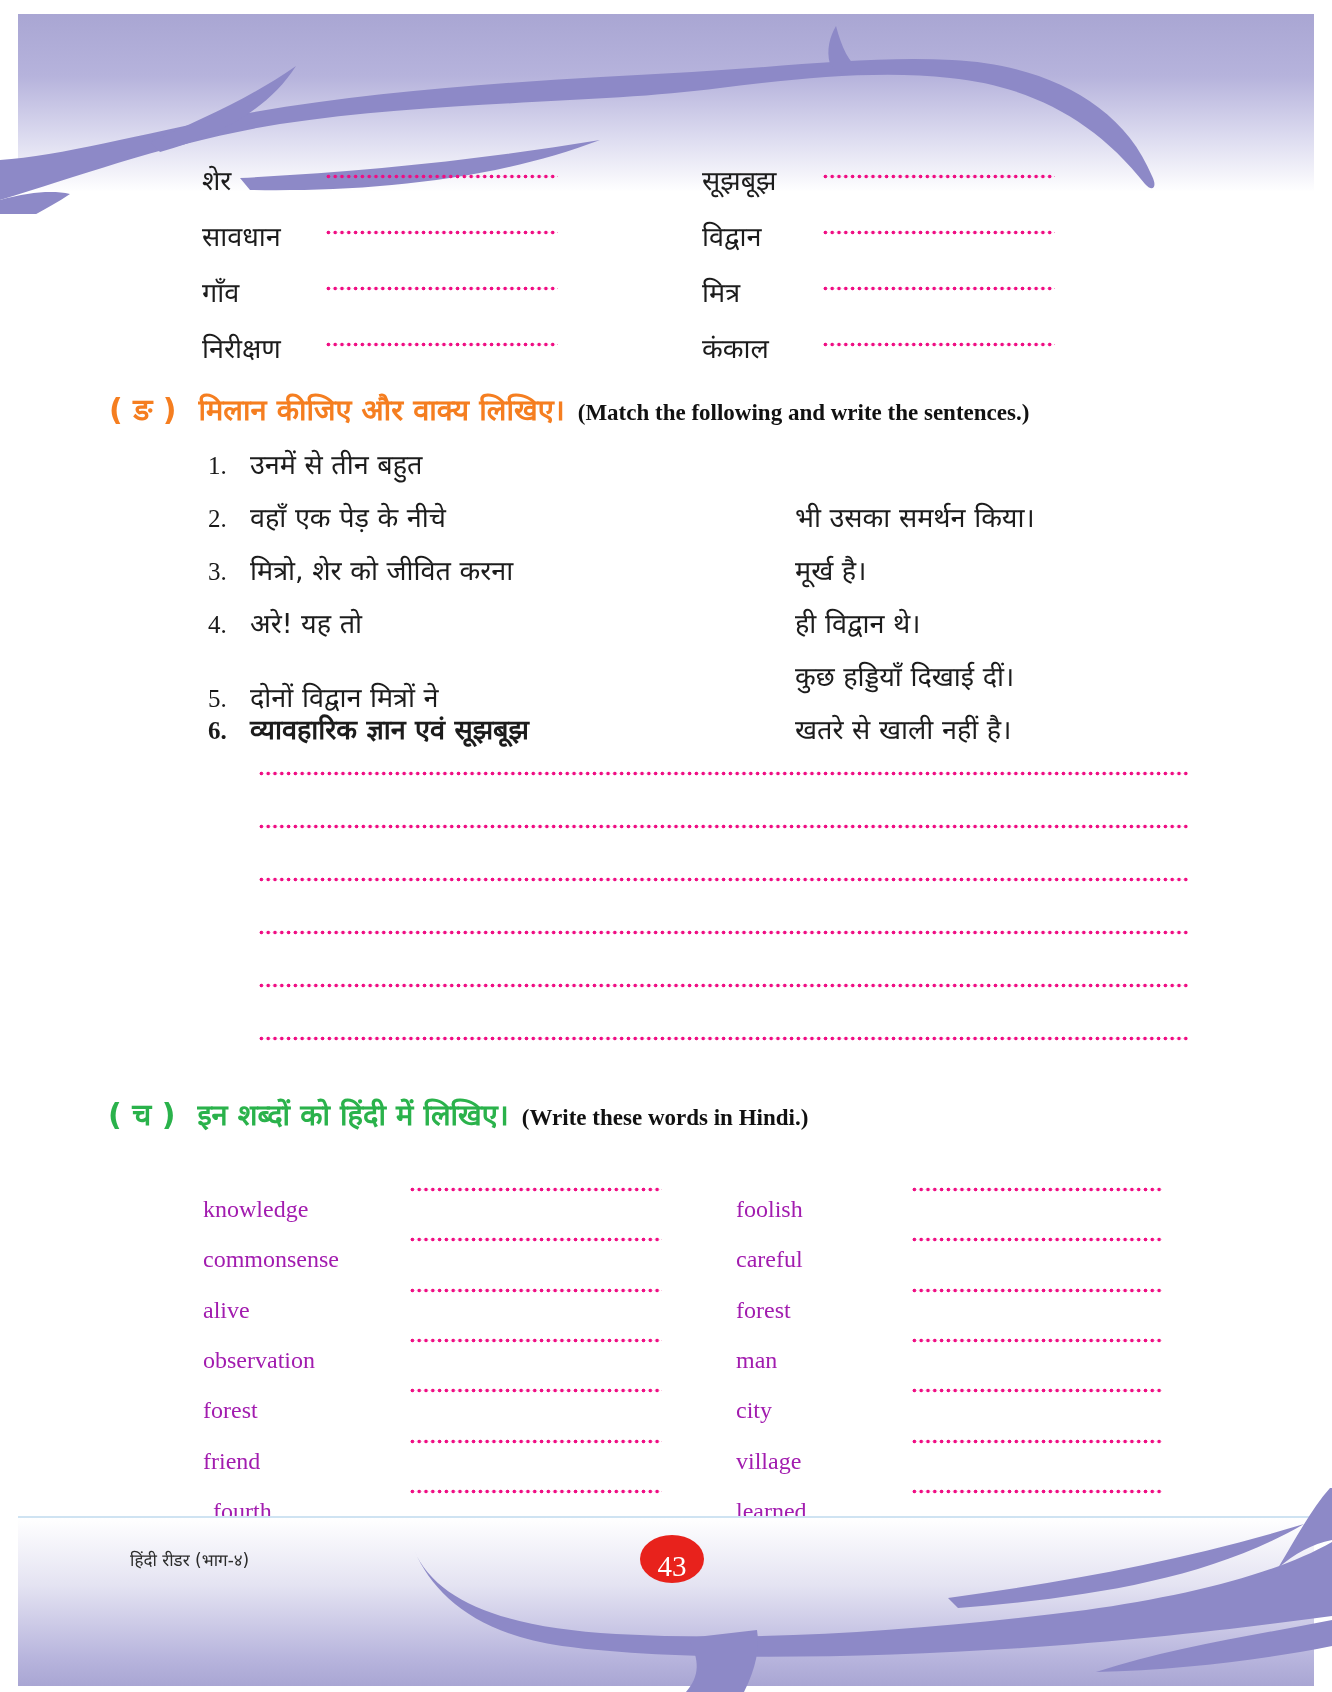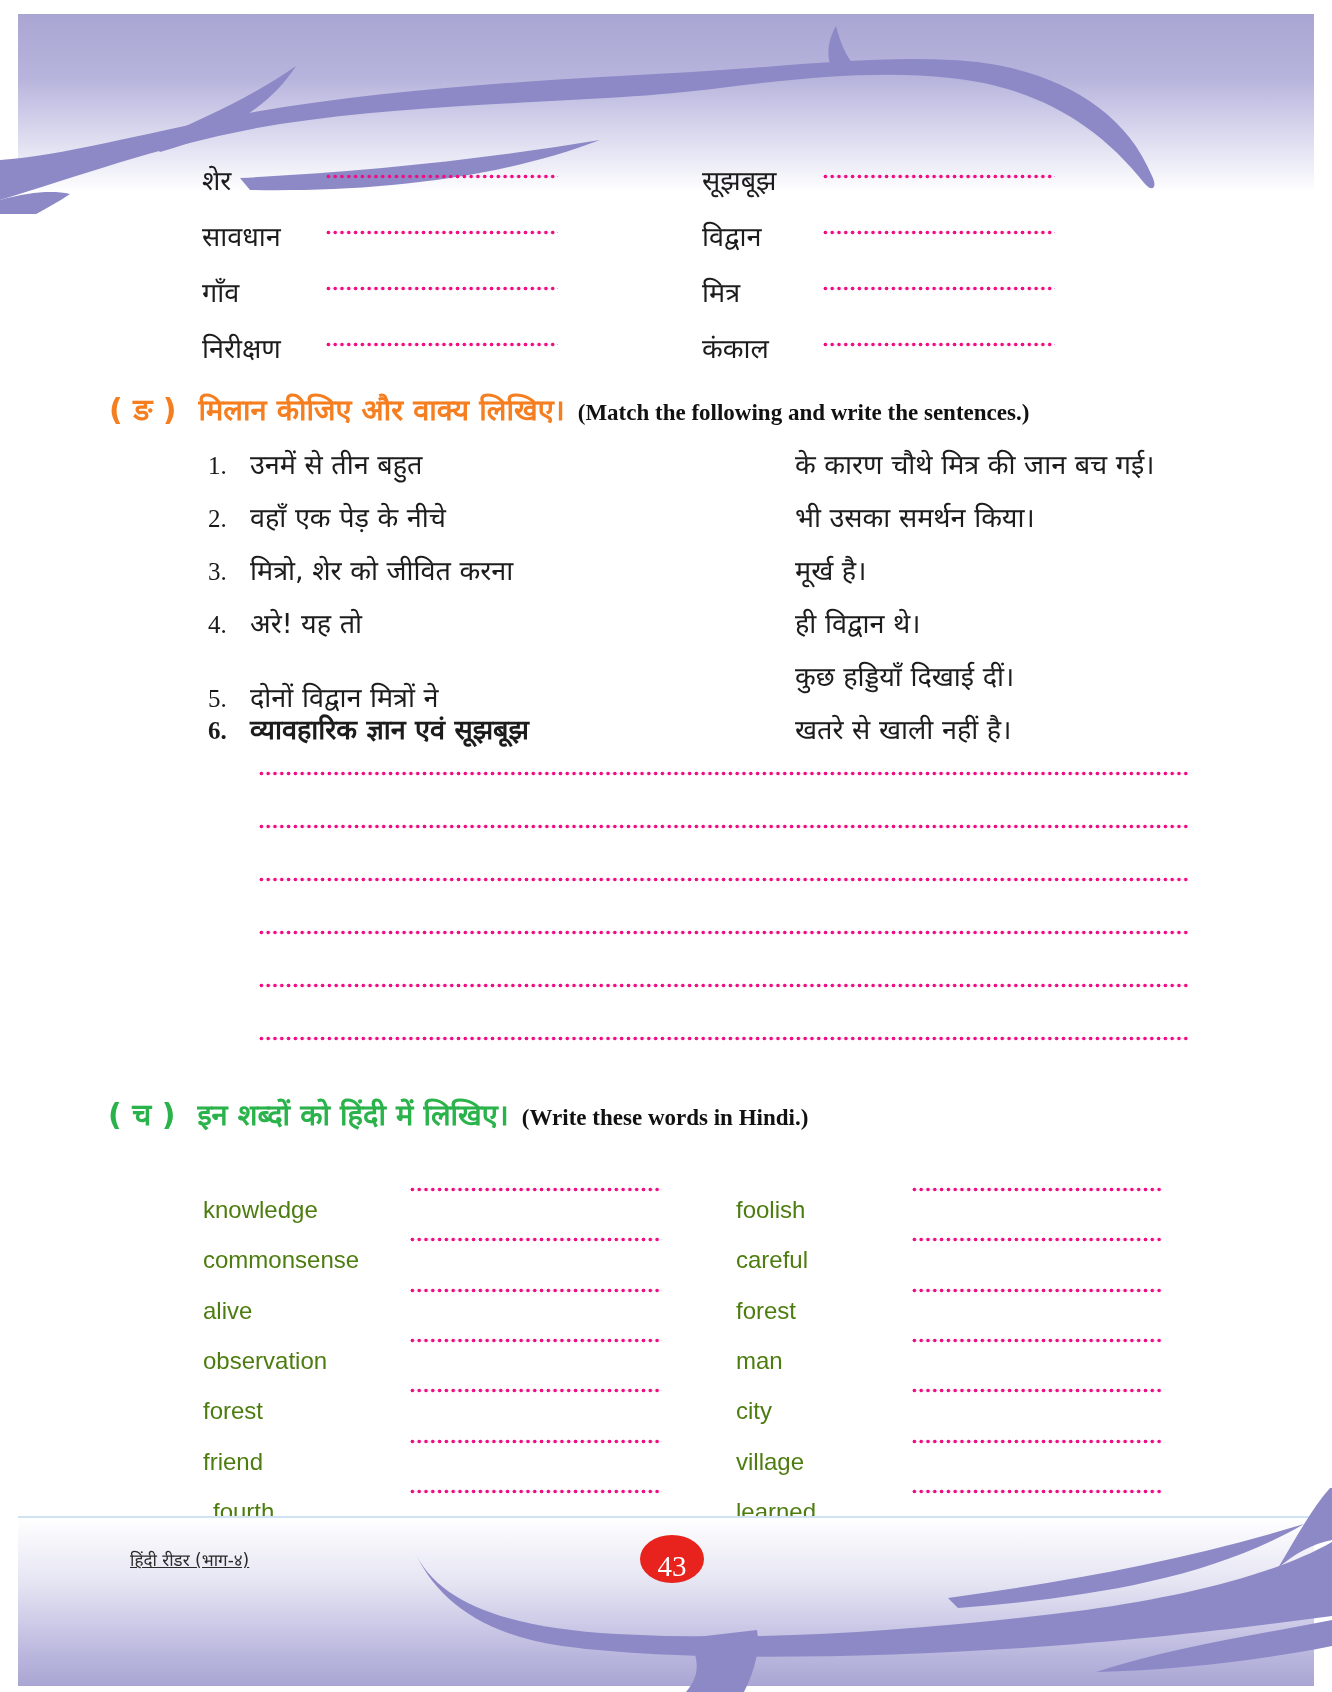--- a/index.html
+++ b/index.html
@@ -7,37 +7,37 @@
         font-family:"DejaVu Sans",sans-serif;color:#1a1a1a;}
   
   .banner-top{position:absolute;left:18px;top:14px;width:1296px;height:178px;
       background:linear-gradient(180deg,#a9a6d3 0%,#b6b3dc 35%,#dddcf0 70%,#ffffff 100%);}
   .banner-bottom{position:absolute;left:18px;top:1516px;width:1296px;height:168px;
       border-top:2px solid #cfe3f2;
       background:linear-gradient(180deg,#ffffff 0%,#e4e3f2 40%,#b6b3dc 85%,#a9a6d3 100%);}
   .swoosh{position:absolute;pointer-events:none;}
   
   .hindi{font-family:"DejaVu Sans",sans-serif;font-size:27px;color:#1c1c1c;white-space:nowrap;}
-  .eng-word{font-family:Liberation Sans, sans-serif;font-size:24px;color:#4d7c0f;white-space:nowrap;}
+  .eng-word{font-family:Liberation Serif, serif;font-size:24px;color:#a21caf;white-space:nowrap;}
   .abs{position:absolute;}
   .dots{position:absolute;height:7px;
       background-image:radial-gradient(circle,#ef0e83 1.7px,rgba(239,14,131,0) 2.1px);
       background-size:6.8px 7px;background-repeat:repeat-x;background-position:left center;}
   .sec{position:absolute;display:flex;align-items:baseline;white-space:nowrap;}
   .sec .lbl{font-weight:bold;font-size:30px;font-family:"DejaVu Sans",sans-serif;}
   .sec .ht{font-weight:bold;font-size:29px;font-family:"DejaVu Sans",sans-serif;margin-left:22px;}
   .sec .et{font-weight:bold;font-size:23px;font-family:"Liberation Serif",serif;color:#111;margin-left:13px;}
   .orange{color:#f57e20;}
   .green{color:#2ab24b;}
   .mrow{position:absolute;left:208px;white-space:nowrap;}
   .mnum{display:inline-block;width:42px;font-family:"Liberation Serif",serif;font-size:25px;color:#1a1a1a;}
   .badge{position:absolute;left:640px;top:1535px;width:64px;height:48px;border-radius:50%;
       background:#e8221c;display:flex;align-items:flex-end;justify-content:center;}
   .badge span{font-family:"Liberation Serif",serif;font-size:29px;color:#ffffff;}
-  .footer-txt{position:absolute;left:130px;top:1548px;font-size:17px;color:#2b2b2b;white-space:nowrap;text-decoration:underline;}
+  .footer-txt{position:absolute;left:130px;top:1548px;font-size:17px;color:#2b2b2b;white-space:nowrap;}
 </style>
 </head>
 <body>
 
 <div id="page">
 
   <div class="banner-top"></div>
   <svg class="swoosh" style="left:0;top:14px;" width="1170" height="200" viewBox="0 0 1170 200">
     <g fill="#8d89c7">
       <path d="M0 186 C80 162 170 128 280 110 C440 86 600 90 720 74 C800 64 880 56 950 64 C1030 72 1095 106 1145 170 C1152 178 1158 174 1152 162 C1122 88 1042 50 952 46 C872 42 792 52 692 58 C542 66 382 74 232 102 C142 120 60 142 0 146 Z"></path>
@@ -66,21 +66,20 @@
   <span class="abs hindi" style="left:702px;top:329px;">कंकाल</span>
   <span class="dots" style="left:822px;top:341px;width:233px;"></span>
 
   <div class="sec" style="left:109px;top:388px;">
     <span class="lbl orange">( ङ )</span>
     <span class="ht orange">मिलान कीजिए और वाक्य लिखिए।</span>
     <span class="et">(Match the following and write the sentences.)</span>
   </div>
 
   <div class="mrow hindi" style="top:445px;"><span class="mnum">1.</span><span>उनमें से तीन बहुत</span></div>
-  <span class="abs hindi" style="left:795px;top:445px;">के कारण चौथे मित्र की जान बच गई।</span>
   <div class="mrow hindi" style="top:498px;"><span class="mnum">2.</span><span>वहाँ एक पेड़ के नीचे</span></div>
   <span class="abs hindi" style="left:795px;top:498px;">भी उसका समर्थन किया।</span>
   <div class="mrow hindi" style="top:551px;"><span class="mnum">3.</span><span>मित्रो, शेर को जीवित करना</span></div>
   <span class="abs hindi" style="left:795px;top:551px;">मूर्ख है।</span>
   <div class="mrow hindi" style="top:604px;"><span class="mnum">4.</span><span>अरे! यह तो</span></div>
   <span class="abs hindi" style="left:795px;top:604px;">ही विद्वान थे।</span>
   <div class="mrow hindi" style="top:657px;margin-top:21px;"><span class="mnum">5.</span><span>दोनों विद्वान मित्रों ने</span></div>
   <span class="abs hindi" style="left:795px;top:657px;">कुछ हड्डियाँ दिखाई दीं।</span>
   <div class="mrow hindi" style="top:710px;font-weight:bold;"><span class="mnum">6.</span><span>व्यावहारिक ज्ञान एवं सूझबूझ</span></div>
   <span class="abs hindi" style="left:795px;top:710px;">खतरे से खाली नहीं है।</span>

